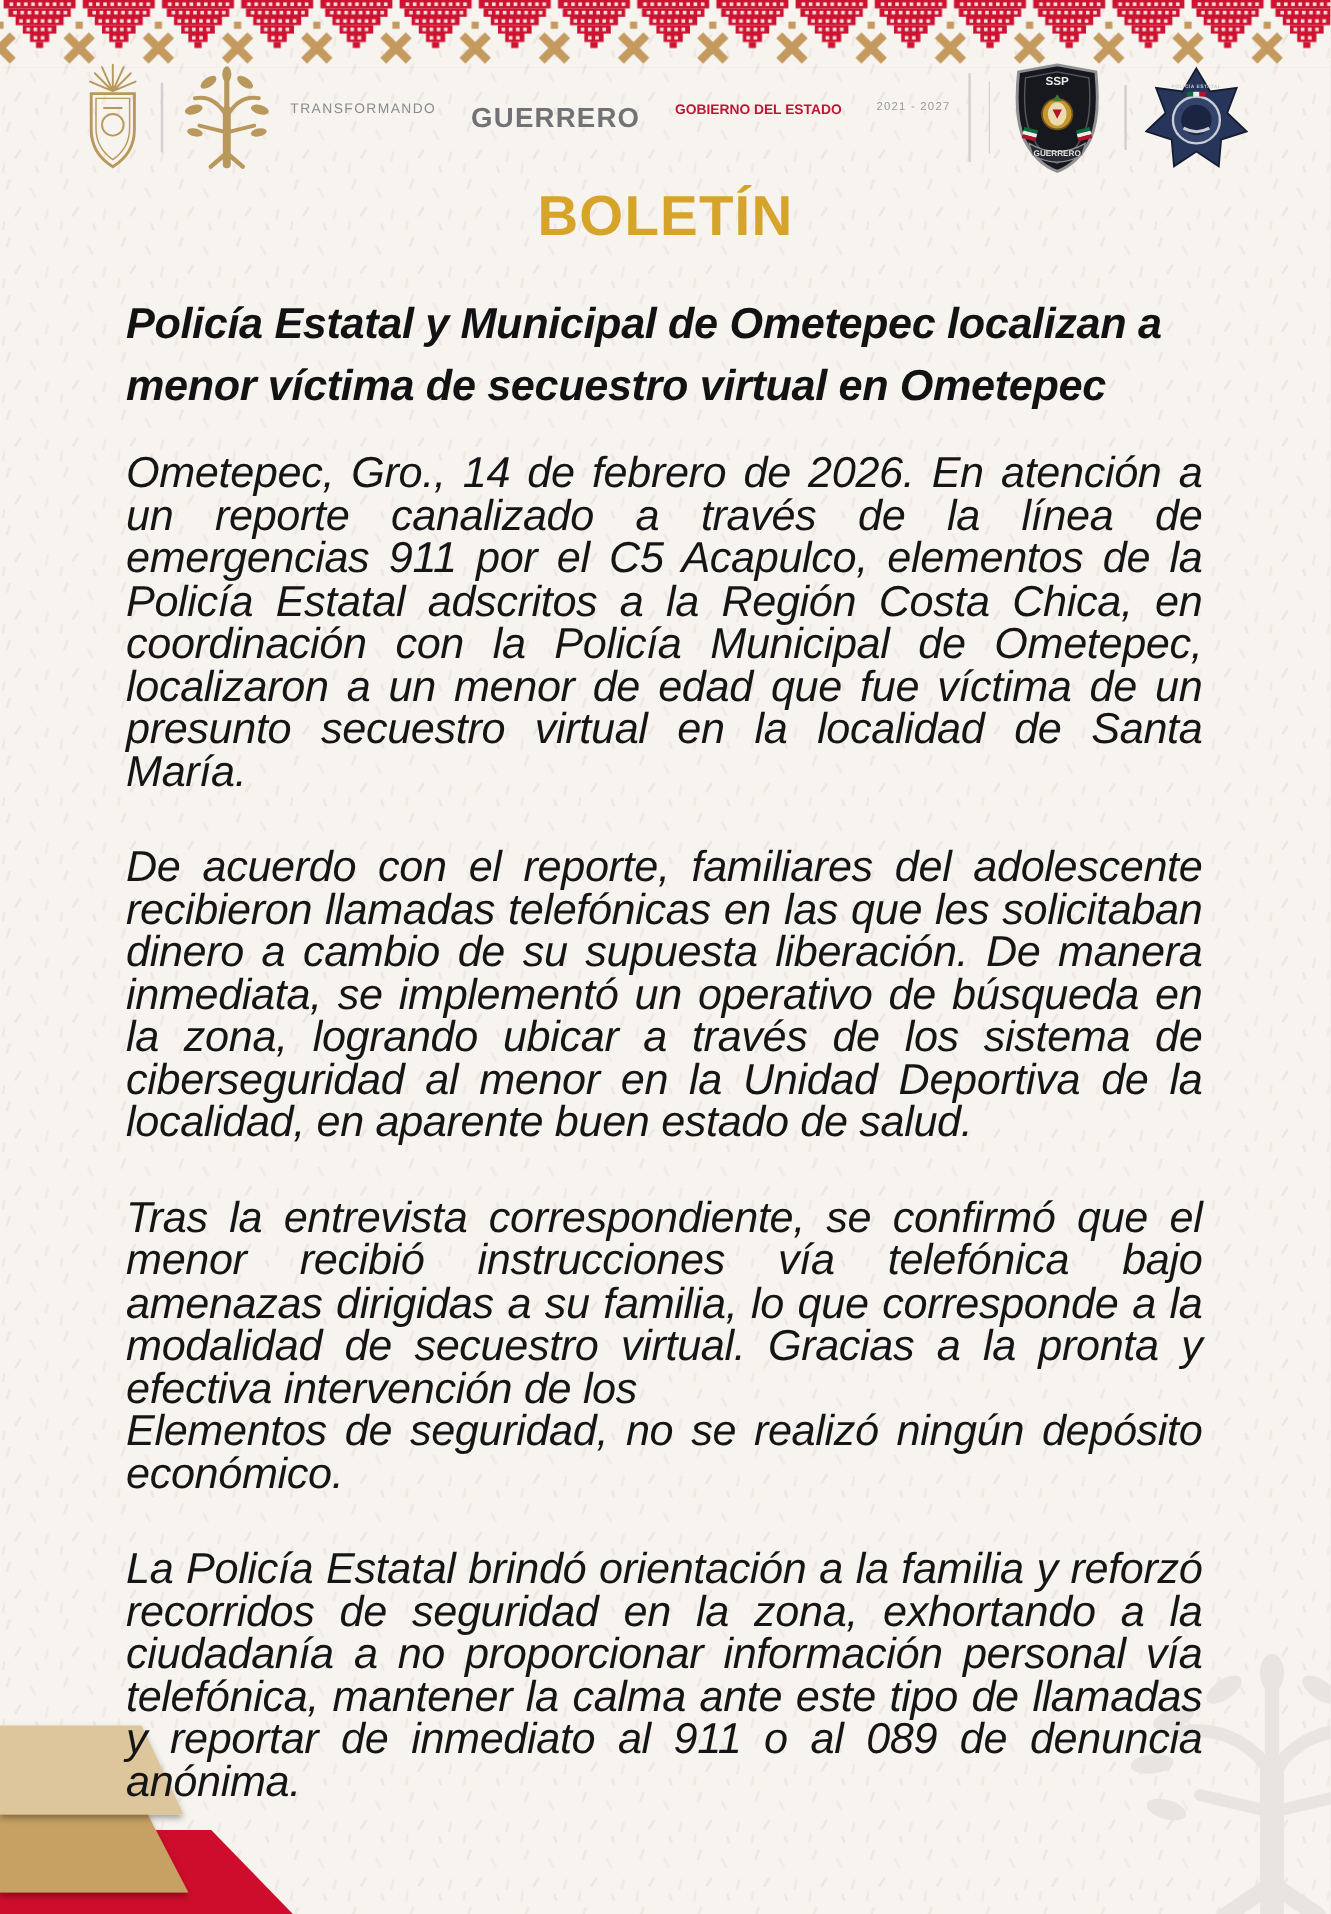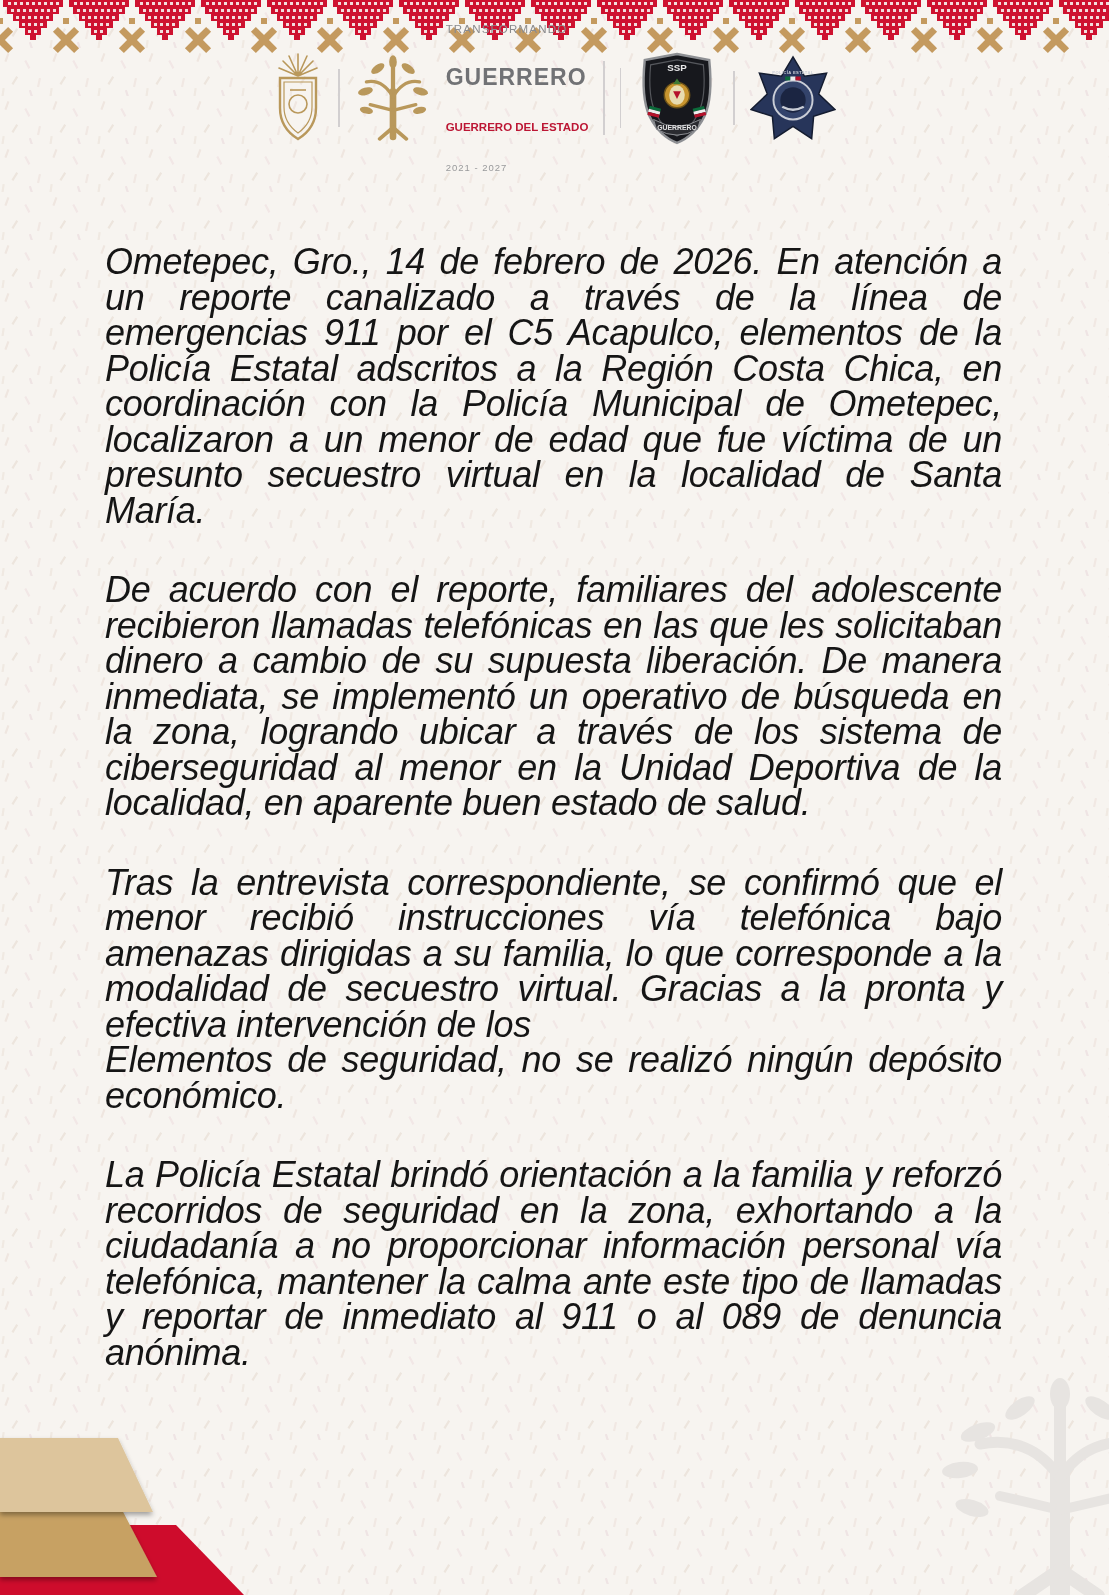--- a/index.html
+++ b/index.html
@@ -14,21 +14,21 @@
   }
   .texture{position:absolute;inset:0;z-index:0;}
   .stitch{position:absolute;top:0;left:0;z-index:2;display:block;}
   
   .logos{
     position:absolute;top:46px;left:0;right:0;height:104px;
     display:flex;align-items:center;justify-content:center;gap:15px;z-index:2;
   }
   .vline{width:1.5px;background:#d2cfd0;}
   .v1{height:58px}.v2{height:74px}.v3{height:60px}.v4{height:54px}
-  .brand{display:flex;flex-direction:column;line-height:1.08;white-space:nowrap;gap:29px;}
+  .brand{display:flex;flex-direction:row;line-height:1.08;white-space:nowrap;gap:29px;}
   .brand .t1{font-size:11.5px;letter-spacing:1.2px;color:#8A8B8E;}
   .brand .t2{font-size:23px;font-weight:bold;letter-spacing:1px;color:#717275;margin:1px 0;}
   .brand .t3{font-size:11.5px;font-weight:bold;color:#BC1634;margin-top:1px;}
   .brand .t4{font-size:9.5px;color:#98999B;margin-top:0;letter-spacing:1px;}
   .ministry{display:flex;flex-direction:column;line-height:1.04;white-space:nowrap;}
   .ministry .m1{font-size:12px;font-weight:bold;color:#9F2241;letter-spacing:.4px;}
   .ministry .m2,.ministry .m3{font-size:21px;font-weight:800;color:#9F2241;letter-spacing:.4px;}
   .ministry .m4{font-size:12.5px;font-weight:bold;color:#4E5054;margin-top:2px;}
   
   .boletin{
@@ -194,21 +194,21 @@
         <ellipse cx="11" cy="38" rx="8" ry="4" transform="rotate(-15 11 38)"></ellipse>
         <ellipse cx="69" cy="38" rx="8" ry="4" transform="rotate(15 69 38)"></ellipse>
         <ellipse cx="12" cy="58" rx="7" ry="3.5" transform="rotate(12 12 58)"></ellipse>
         <ellipse cx="68" cy="58" rx="7" ry="3.5" transform="rotate(-12 68 58)"></ellipse>
       </g>
     </svg>
 
     <div class="brand">
       <span class="t1">TRANSFORMANDO</span>
       <span class="t2">GUERRERO</span>
-      <span class="t3">GUERRERO DEL ESTADO</span>
+      <span class="t3">GOBIERNO DEL ESTADO</span>
       <span class="t4">2021 - 2027</span>
     </div>
 
     <div class="vline v2"></div>
 
 
     <div class="vline v3"></div>
 
     <svg width="82" height="94" viewBox="0 0 84 96" aria-hidden="true">
       <path d="M42,3 L75,9 Q79,48 70,67 Q60,87 42,94 Q24,87 14,67 Q5,48 9,9 Z" fill="#17181D" stroke="#8E9094" stroke-width="2.5"></path>
@@ -240,22 +240,25 @@
       <circle cx="44" cy="48" r="13" fill="#1B2542"></circle>
       <text x="44" y="21" text-anchor="middle" font-size="4.2" font-weight="bold" fill="#C9CDD6" letter-spacing="0.4">POLICÍA ESTATAL</text>
       <rect x="36" y="24" width="5.3" height="4" fill="#0B6B3A"></rect>
       <rect x="41.3" y="24" width="5.3" height="4" fill="#EDEDED"></rect>
       <rect x="46.6" y="24" width="5.3" height="4" fill="#B5122B"></rect>
       <path d="M33,55 Q44,61 55,55" stroke="#C9CDD6" stroke-width="2.5" fill="none"></path>
     </svg>
 
   </div>
 
+  <div class="boletin">BOLETÍN</div>
 
   <div class="article">
+    <h1 class="title">Policía Estatal y Municipal de Ometepec localizan a
+menor víctima de secuestro virtual en Ometepec</h1>
     <p>Ometepec, Gro., 14 de febrero de 2026. En atención a un reporte canalizado a través de la línea de emergencias 911 por el C5 Acapulco, elementos de la Policía Estatal adscritos a la Región Costa Chica, en coordinación con la Policía Municipal de Ometepec, localizaron a un menor de edad que fue víctima de un presunto secuestro virtual en la localidad de Santa María.</p>
     <p>De acuerdo con el reporte, familiares del adolescente recibieron llamadas telefónicas en las que les solicitaban dinero a cambio de su supuesta liberación. De manera inmediata, se implementó un operativo de búsqueda en la zona, logrando ubicar a través de los sistema de ciberseguridad al menor en la Unidad Deportiva de la localidad, en aparente buen estado de salud.</p>
     <p>Tras la entrevista correspondiente, se confirmó que el menor recibió instrucciones vía telefónica bajo amenazas dirigidas a su familia, lo que corresponde a la modalidad de secuestro virtual. Gracias a la pronta y efectiva intervención de los
 Elementos de seguridad, no se realizó ningún depósito económico.</p>
     <p>La Policía Estatal brindó orientación a la familia y reforzó recorridos de seguridad en la zona, exhortando a la ciudadanía a no proporcionar información personal vía telefónica, mantener la calma ante este tipo de llamadas y reportar de inmediato al 911 o al 089 de denuncia anónima.</p>
   </div>
 
   <svg class="ribbons" width="250" height="170" viewBox="0 0 250 170" aria-hidden="true">
     <defs>
       <filter id="rs" x="-20%" y="-20%" width="140%" height="160%">

